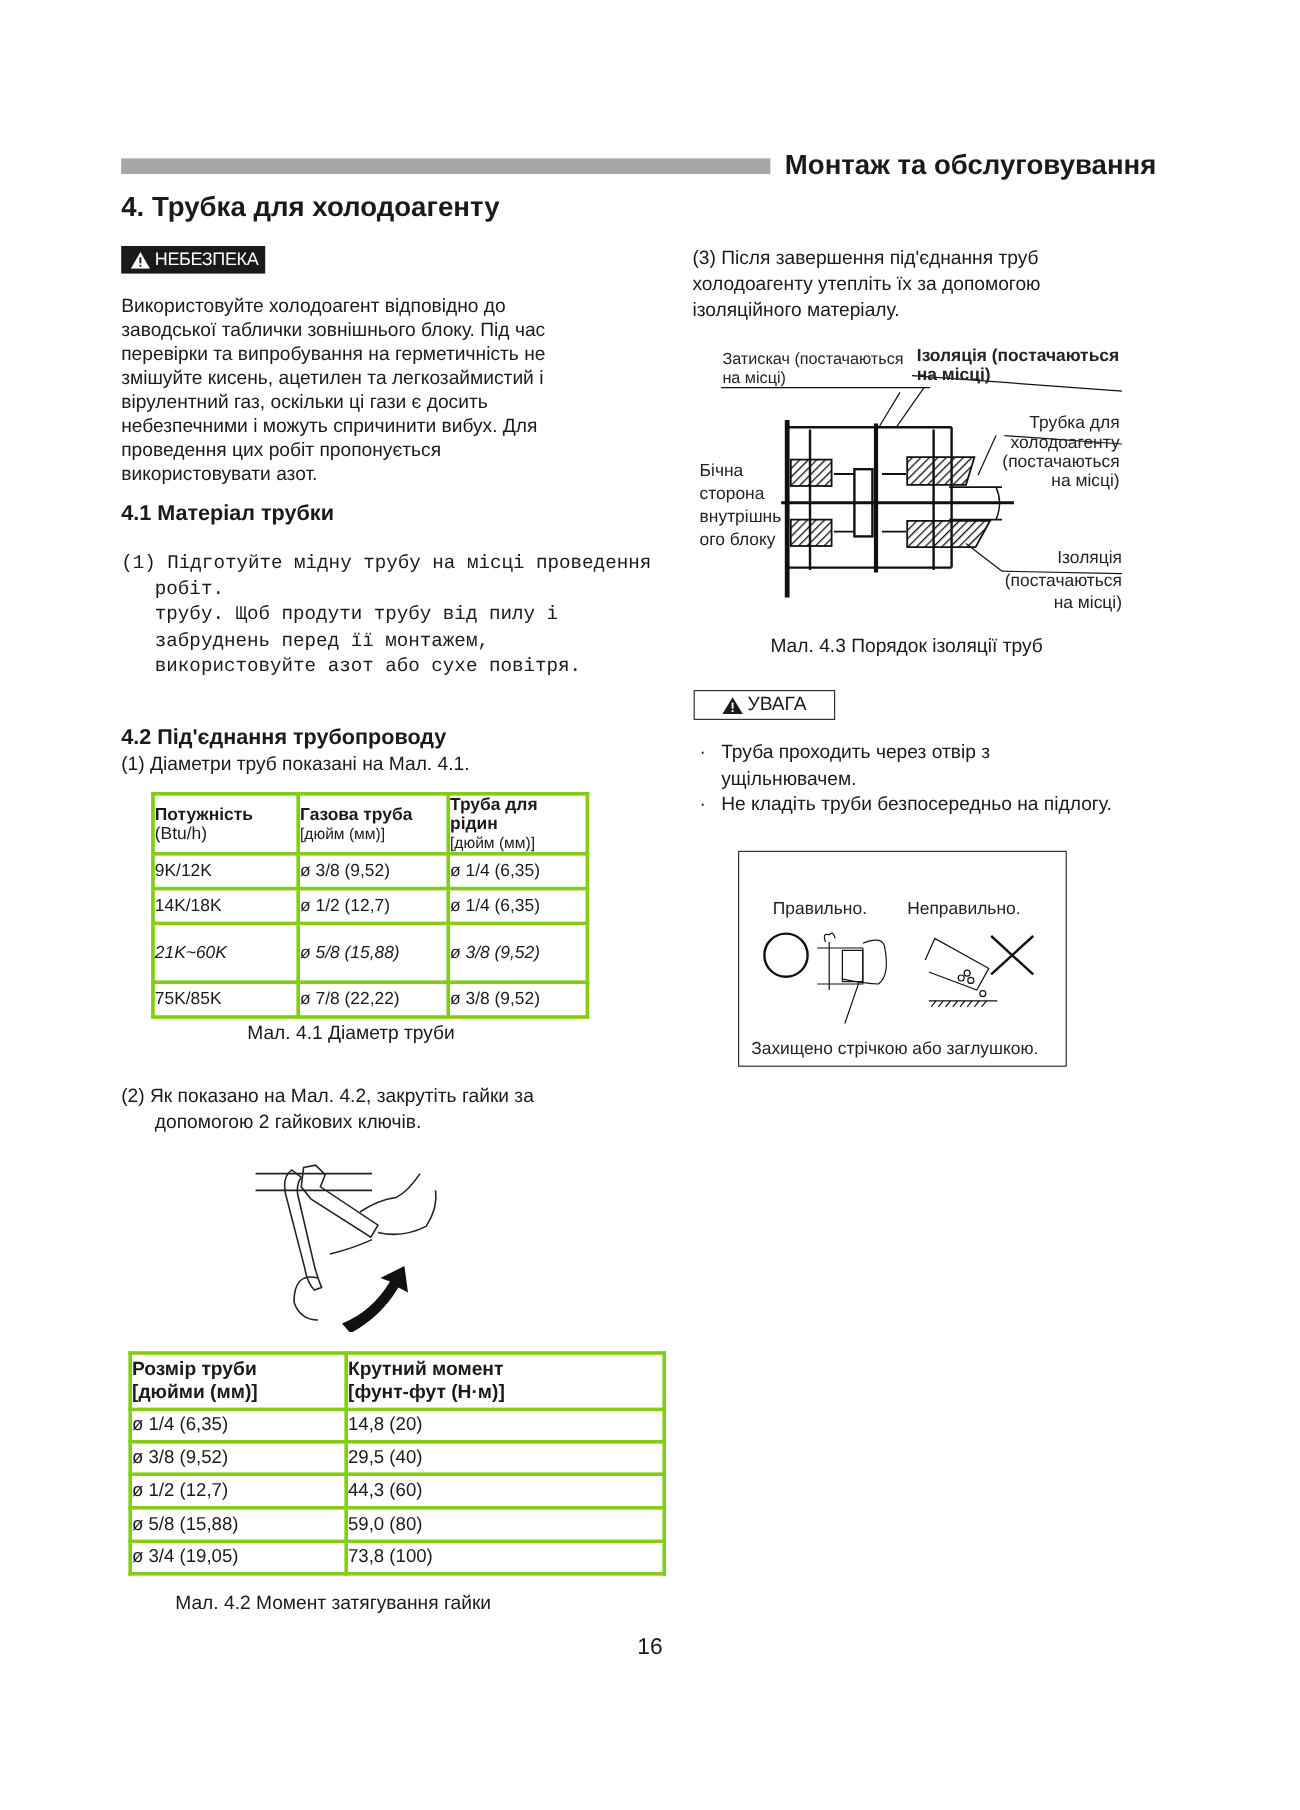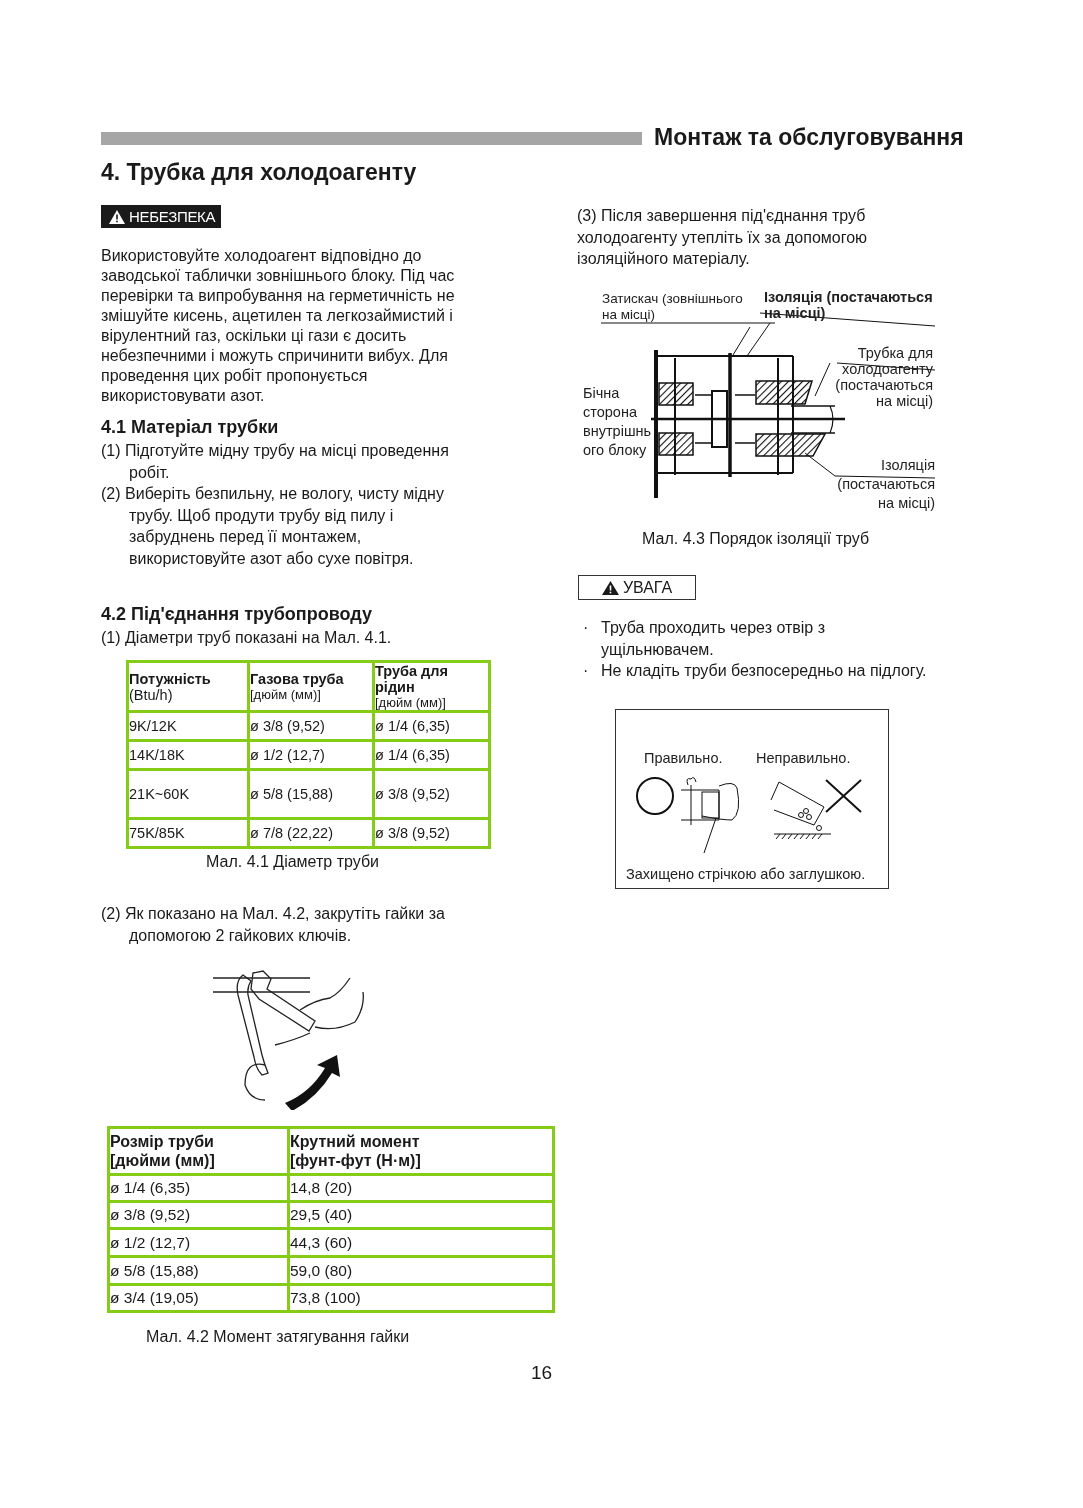--- a/index.html
+++ b/index.html
@@ -46,24 +46,23 @@
   <div>заводської таблички зовнішнього блоку. Під час</div>
   <div>перевірки та випробування на герметичність не</div>
   <div>змішуйте кисень, ацетилен та легкозаймистий і</div>
   <div>вірулентний газ, оскільки ці гази є досить</div>
   <div>небезпечними і можуть спричинити вибух. Для</div>
   <div>проведення цих робіт пропонується</div>
   <div>використовувати азот.</div>
 </div>
 
 <div class="abs h2" style="left:101px; top:417px;">4.1 Матеріал трубки</div>
-<div class="abs" style="left:101px; top:440px;">
+<div class="abs" style="left:101px; top:459px;font-family:Liberation Mono, monospace;">
   <div class="list-line"><span>(1)</span> <span>Підготуйте мідну трубу на місці проведення</span></div>
   <div class="list-line indent">робіт.</div>
-  <div class="list-line"><span>(2)</span> <span>Виберіть безпильну, не вологу, чисту мідну</span></div>
   <div class="list-line indent">трубу. Щоб продути трубу від пилу і</div>
   <div class="list-line indent">забруднень перед її монтажем,</div>
   <div class="list-line indent">використовуйте азот або сухе повітря.</div>
 </div>
 
 <div class="abs h2" style="left:101px; top:604px;">4.2 Під'єднання трубопроводу</div>
 <div class="abs list-line" style="left:101px; top:627px;">(1) Діаметри труб показані на Мал. 4.1.</div>
 
 <table class="abs grid" style="left:126px; top:660px; width:365px;">
   <tbody>
@@ -75,21 +74,21 @@
   <tr style="height:29px;">
     <td>9K/12K</td>
     <td>ø 3/8 (9,52)</td>
     <td>ø 1/4 (6,35)</td>
   </tr>
   <tr style="height:29px;">
     <td>14K/18K</td>
     <td>ø 1/2 (12,7)</td>
     <td>ø 1/4 (6,35)</td>
   </tr>
-  <tr style="height:49px;">
+  <tr style="height:49px;font-style:italic;">
     <td>21K~60K</td>
     <td>ø 5/8 (15,88)</td>
     <td>ø 3/8 (9,52)</td>
   </tr>
   <tr style="height:29px;">
     <td>75K/85K</td>
     <td>ø 7/8 (22,22)</td>
     <td>ø 3/8 (9,52)</td>
   </tr>
 </tbody>
@@ -184,21 +183,21 @@
       <line x1="262" y1="80" x2="360" y2="87" stroke-width="1"></line>
       <line x1="230" y1="170" x2="260" y2="193" stroke-width="1"></line>
       <line x1="260" y1="193" x2="360" y2="195" stroke-width="1"></line>
     </g>
     <rect x="84" y="100" width="34" height="22" fill="url(#hatch)" stroke="#111" stroke-width="1.5"></rect>
     <rect x="84" y="150" width="34" height="22" fill="url(#hatch)" stroke="#111" stroke-width="1.5"></rect>
     <polygon points="181,98 237,98 230,121 181,121" fill="url(#hatch)" stroke="#111" stroke-width="1.5"></polygon>
     <polygon points="181,151 250,151 238,173 181,173" fill="url(#hatch)" stroke="#111" stroke-width="1.5"></polygon>
   </svg>
   <div class="abs diag-label" style="left:27px; top:8px;">
-    <div>Затискач (зовнішнього</div>
+    <div>Затискач (постачаються</div>
     <div>на місці)</div>
   </div>
   <div class="abs diag-label" style="left:189px; top:6px; font-size:14.5px;font-weight:bold;">
     <div>Ізоляція (постачаються</div>
     <div>на місці)</div>
   </div>
   <div class="abs diag-label" style="right:12px; top:62px; text-align:right; font-size:14.5px;">
     <div>Трубка для</div>
     <div>холодоагенту</div>
     <div>(постачаються</div>

